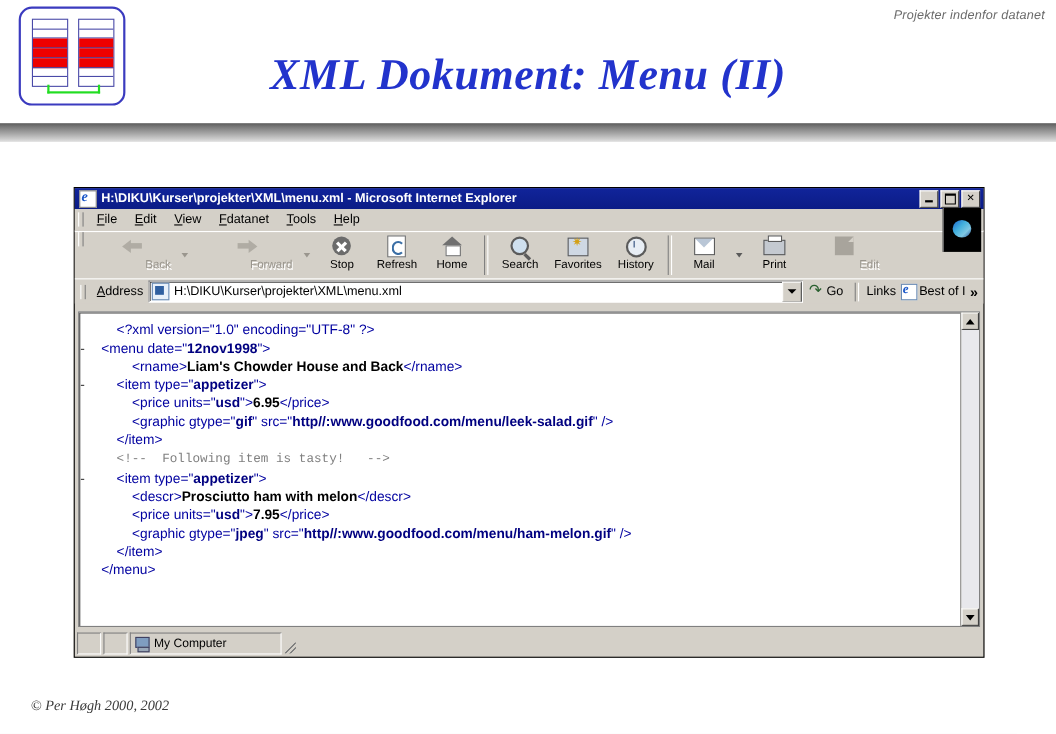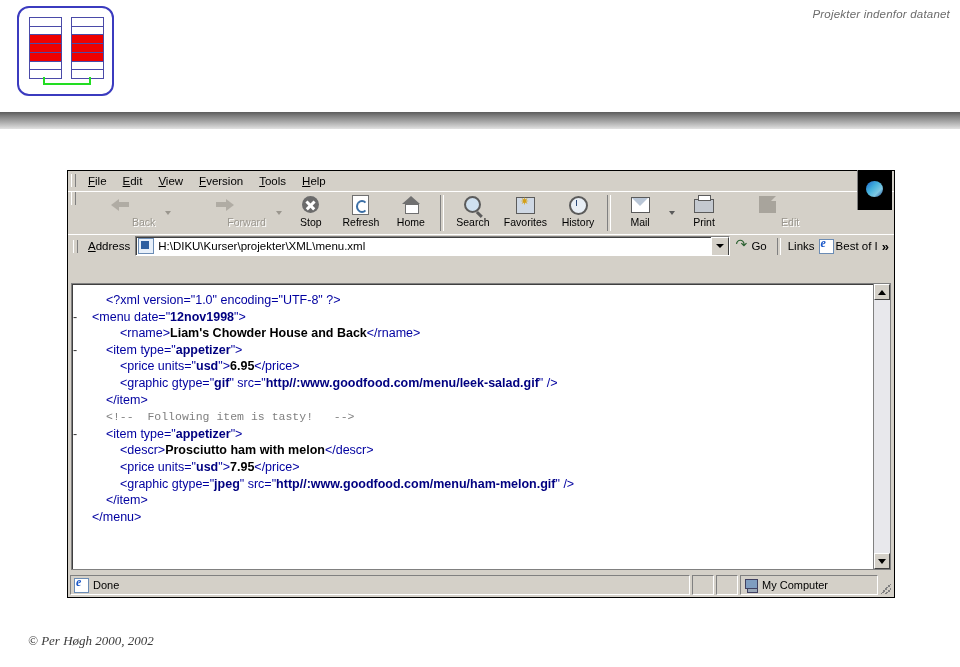--- a/index.html
+++ b/index.html
@@ -457,31 +457,45 @@
         <div class="logo-cell red"></div>
         <div class="logo-cell red"></div>
         <div class="logo-cell red"></div>
         <div class="logo-cell"></div>
         <div class="logo-cell"></div>
       </div>
     </div>
     <div class="logo-link"></div>
   </div>
 
+  <div class="slide-title">XML Dokument: Menu (II)</div>
   <div class="divider"></div>
 
   <div class="ie-win">
 
+    <div class="ie-titlebar">
+      <div class="ie-title-icon"></div>
+      <div class="ie-title-text">H:\DIKU\Kurser\projekter\XML\menu.xml - Microsoft Internet Explorer</div>
+      <div class="ie-winbtns">
+        <div class="ie-wbtn">
+            <span class="min-bar"></span>
+          </div>
+        <div class="ie-wbtn">
+            <span class="max-box"></span>
+          </div>
+        <div class="ie-wbtn">✕</div>
+      </div>
+    </div>
 
     <div class="ie-menubar">
       <div class="ie-grip"></div>
       <div class="ie-menu-item"><u>F</u><span>ile</span></div>
       <div class="ie-menu-item"><u>E</u><span>dit</span></div>
       <div class="ie-menu-item"><u>V</u><span>iew</span></div>
-      <div class="ie-menu-item"><u>F</u><span>version</span></div>
+      <div class="ie-menu-item"><u>F</u><span>datanet</span></div>
       <div class="ie-menu-item"><u>T</u><span>ools</span></div>
       <div class="ie-menu-item"><u>H</u><span>elp</span></div>
       <div class="ie-logo-box"></div>
     </div>
 
     <div class="ie-toolbar">
       <div class="ie-grip"></div>
 
       <div class="tb-btn disabled">
         <div class="tb-ico">
@@ -615,24 +629,20 @@
             <i></i>
           </div>
         <div class="sb-track"></div>
         <div class="sb-btn sb-dn">
             <i></i>
           </div>
       </div>
     </div>
 
     <div class="ie-statusbar">
-      <div class="sb-pane grow">
-        <span class="status-ico"></span>
-        <span>Done</span>
-      </div>
       <div class="sb-pane small"></div>
       <div class="sb-pane small"></div>
       <div class="sb-pane zone">
         <span class="pc-ico"></span>
         <span>My Computer</span>
       </div>
       <div class="grip-corner"></div>
     </div>
 
   </div>

